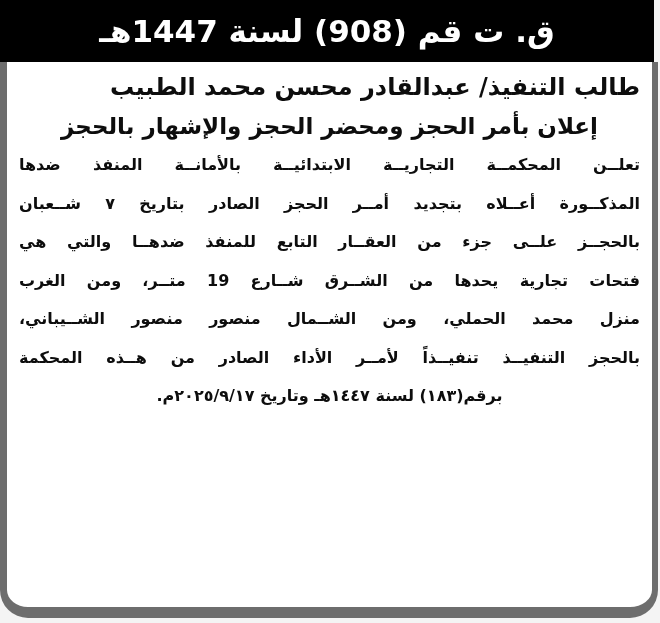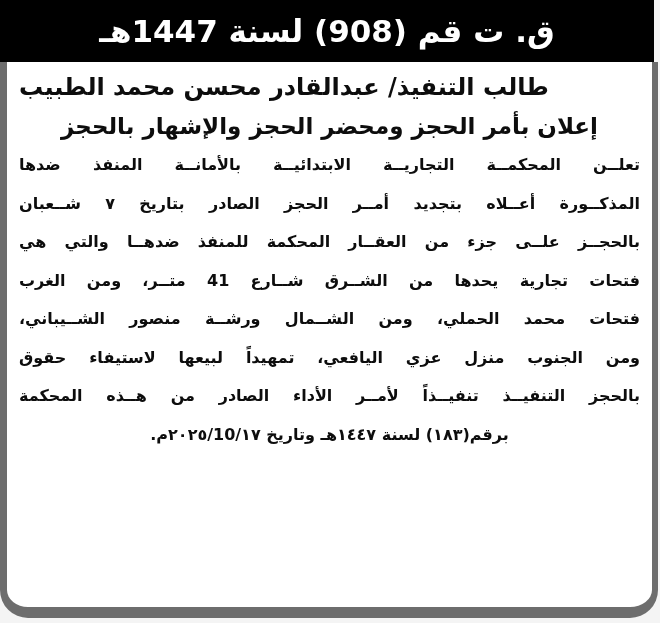--- a/index.html
+++ b/index.html
@@ -40,21 +40,21 @@
     height: 556px;
     background: #ffffff;
     border-left: 7px solid #6d6d6d;
     border-right: 6px solid #6d6d6d;
     border-bottom: 11px solid #6d6d6d;
     border-radius: 0 0 28px 28px;
     padding: 6px 12px 0 12px;
     color: #0d0d0d;
   }
   .party-line {
-    text-align: left;
+    text-align: right;
     font-size: 24px;
     font-weight: bold;
     line-height: 38px;
     white-space: nowrap;
   }
   .subject-line {
     text-align: center;
     font-size: 23px;
     font-weight: bold;
     line-height: 40px;
@@ -84,22 +84,21 @@
   </div>
 
   <div class="notice">
 
     <div class="party-line">طالب التنفيذ/ عبدالقادر محسن محمد الطبيب</div>
 
     <div class="subject-line">إعلان بأمر الحجز ومحضر الحجز والإشهار بالحجز</div>
 
     <div class="body-line">تعلــن المحكمــة التجاريــة الابتدائيــة بالأمانــة المنفذ ضدها</div>
     <div class="body-line">المذكــورة أعــلاه بتجديد أمــر الحجز الصادر بتاريخ ٧ شــعبان</div>
-    <div class="body-line">بالحجــز علــى جزء من العقــار المحكمة للمنفذ ضدهــا والتي هي</div>
-    <div class="body-line">فتحات تجارية يحدها من الشــرق شــارع 41 متــر، ومن الغرب</div>
-    <div class="body-line">فتحات محمد الحملي، ومن الشــمال ورشــة منصور الشــيباني،</div>
-    <div class="body-line">ومن الجنوب منزل عزي اليافعي، تمهيداً لبيعها لاستيفاء حقوق</div>
+    <div class="body-line">بالحجــز علــى جزء من العقــار التابع للمنفذ ضدهــا والتي هي</div>
+    <div class="body-line">فتحات تجارية يحدها من الشــرق شــارع 19 متــر، ومن الغرب</div>
+    <div class="body-line">منزل محمد الحملي، ومن الشــمال منصور منصور الشــيباني،</div>
     <div class="body-line">بالحجز التنفيــذ تنفيــذاً لأمــر الأداء الصادر من هــذه المحكمة</div>
-    <div class="body-line centered">برقم(١٨٣) لسنة ١٤٤٧هـ وتاريخ ٢٠٢٥/10/١٧م.</div>
+    <div class="body-line centered">برقم(١٨٣) لسنة ١٤٤٧هـ وتاريخ ٢٠٢٥/٩/١٧م.</div>
 
   </div>
 
 </div>
 
 </body></html>

